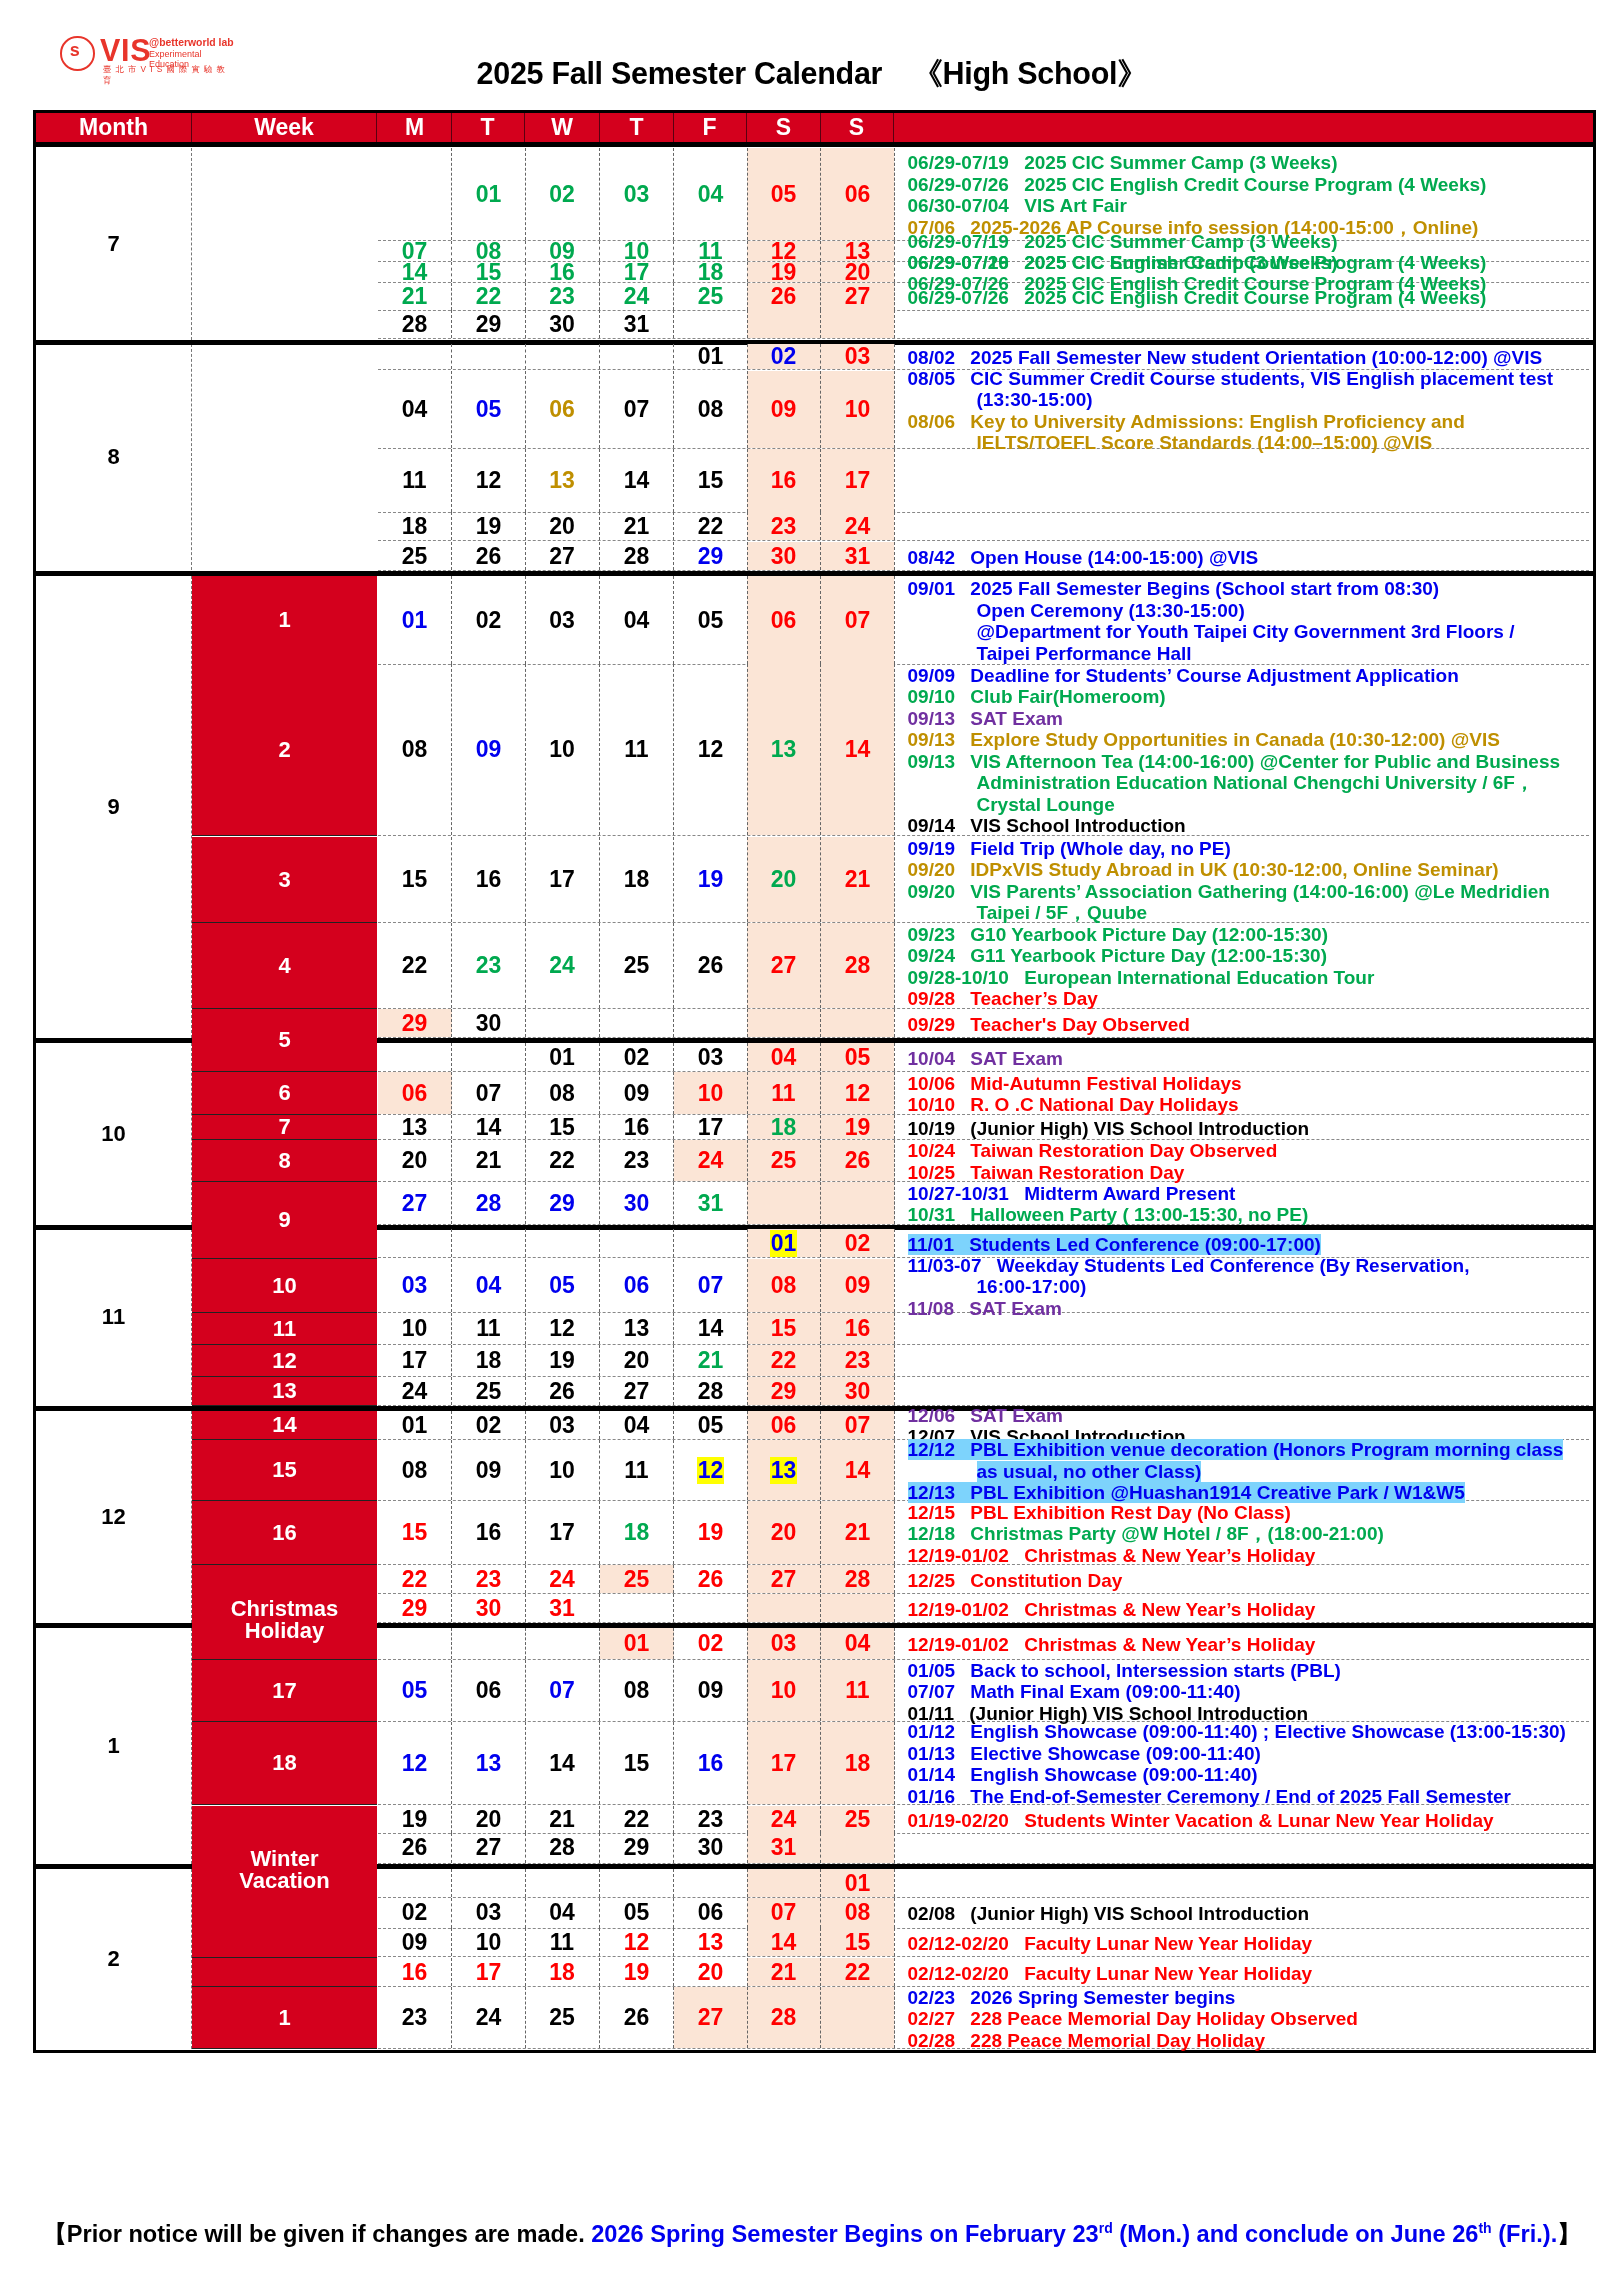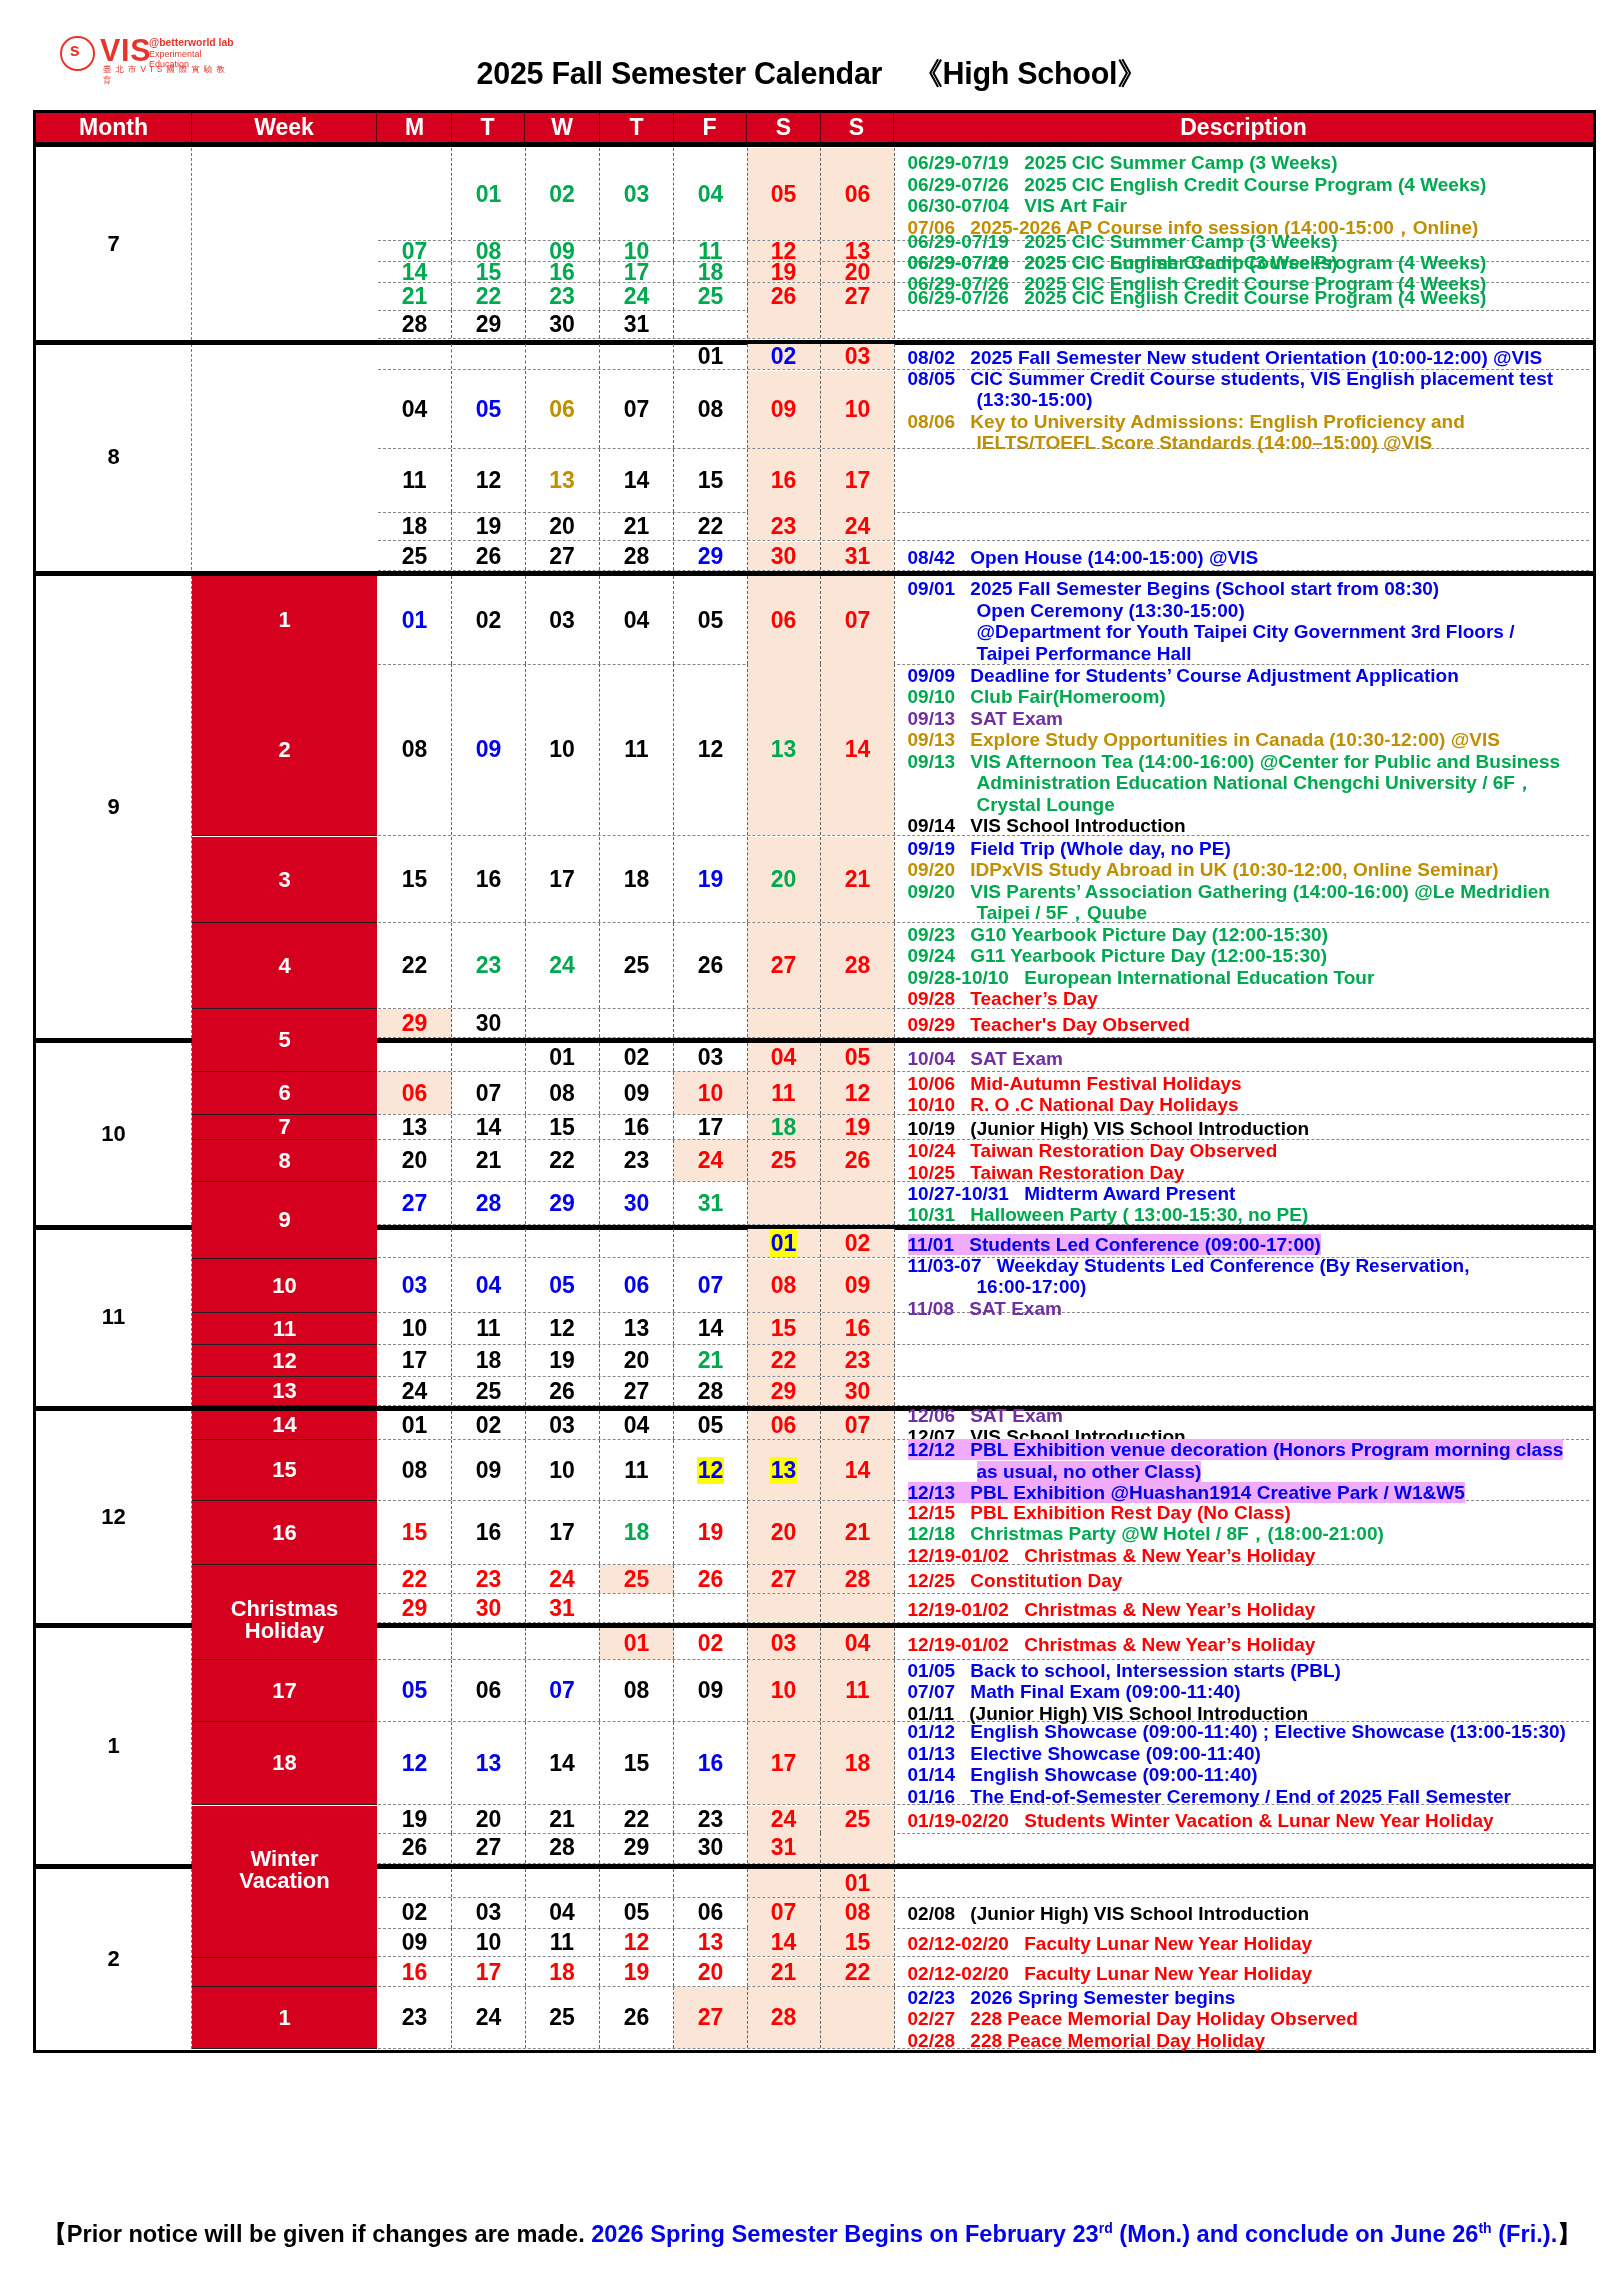--- a/index.html
+++ b/index.html
@@ -22,21 +22,21 @@
   .drow{position:absolute;left:342px;width:1211px;border-bottom:0.7px dashed #888;box-sizing:border-box;}
   .wkend{position:absolute;top:0;bottom:0;background:#fbe5d6;}
   .dcell{position:absolute;top:0;bottom:0;width:74px;display:flex;align-items:center;justify-content:center;font-weight:bold;font-size:23px;border-right:0.7px dashed #666;box-sizing:border-box;}
   .dcell span{padding:0 0.7px;}
   .hl{background:#ffff00;}
   .pinkcell{background:#fbe5d6;}
   .desc{position:absolute;top:0;bottom:0;left:516px;right:0;padding:2.8px 0 0 12.5px;box-sizing:border-box;font-weight:bold;font-size:19px;line-height:21.5px;display:flex;flex-direction:column;justify-content:center;border-left:0.7px dashed #666;}
   .ev{white-space:nowrap;}
   .ev .d{display:inline-block;margin-right:15.3px;}
   .cont{padding-left:69px;white-space:nowrap;}
-  .hlev{background:#f0abfc;display:inline;text-align:center;}
+  .hlev{background:#7dd3fc;display:inline;text-align:center;}
   .foot{position:absolute;left:0;width:100%;top:2218px;text-align:center;font-weight:bold;font-size:23.6px;}
   .c-black{color:#000}.c-red{color:#ff0000}.c-blue{color:#0000ee}.c-green{color:#00a94f}.c-gold{color:#bf8f00}.c-purple{color:#7030a0}
 </style>
 </head>
 <body>
 
 <div class="logo">
   <div class="logo-circle"></div>
   <span class="logo-s">s</span>
   <span class="logo-vis">VIS</span>
@@ -51,21 +51,20 @@
   <div class="hdr">
     <div class="hcell" style="left:0;width:156px">Month</div>
     <div class="hcell" style="left:156px;width:185px">Week</div>
     <div class="hcell" style="left:342px;width:74px">M</div>
     <div class="hcell" style="left:415px;width:74px">T</div>
     <div class="hcell" style="left:489px;width:75px">W</div>
     <div class="hcell" style="left:564px;width:74px">T</div>
     <div class="hcell" style="left:637px;width:74px">F</div>
     <div class="hcell" style="left:711px;width:74px">S</div>
     <div class="hcell" style="left:784px;width:74px">S</div>
-    <div class="hcell" style="left:858px;right:0;border-right:none">Description</div>
   </div>
   <div class="body" id="tbody" style="height: 1901px;">
       <div class="mcell" style="top: 0px; height: 192px;">
         <span>7</span>
       </div>
       <div class="mcell" style="top: 196px; height: 226px;">
         <span>8</span>
       </div>
       <div class="msep" style="top: 192px;"></div>
       <div class="mcell" style="top: 428px; height: 462px;">

